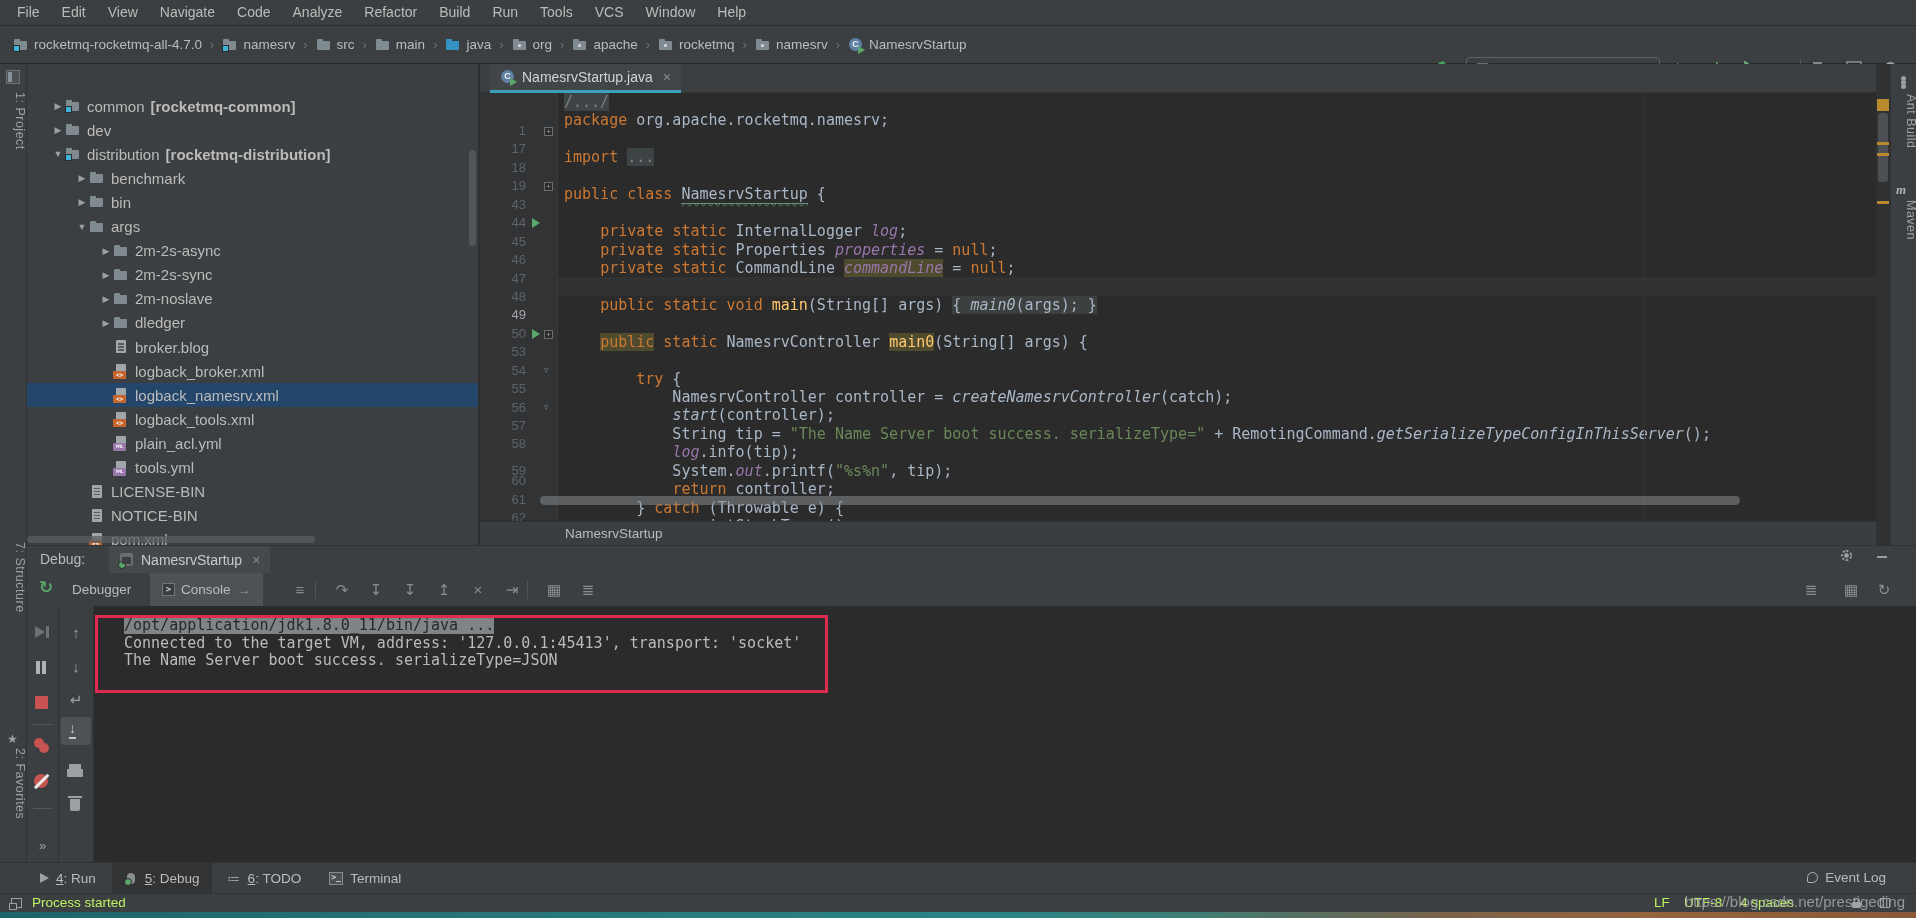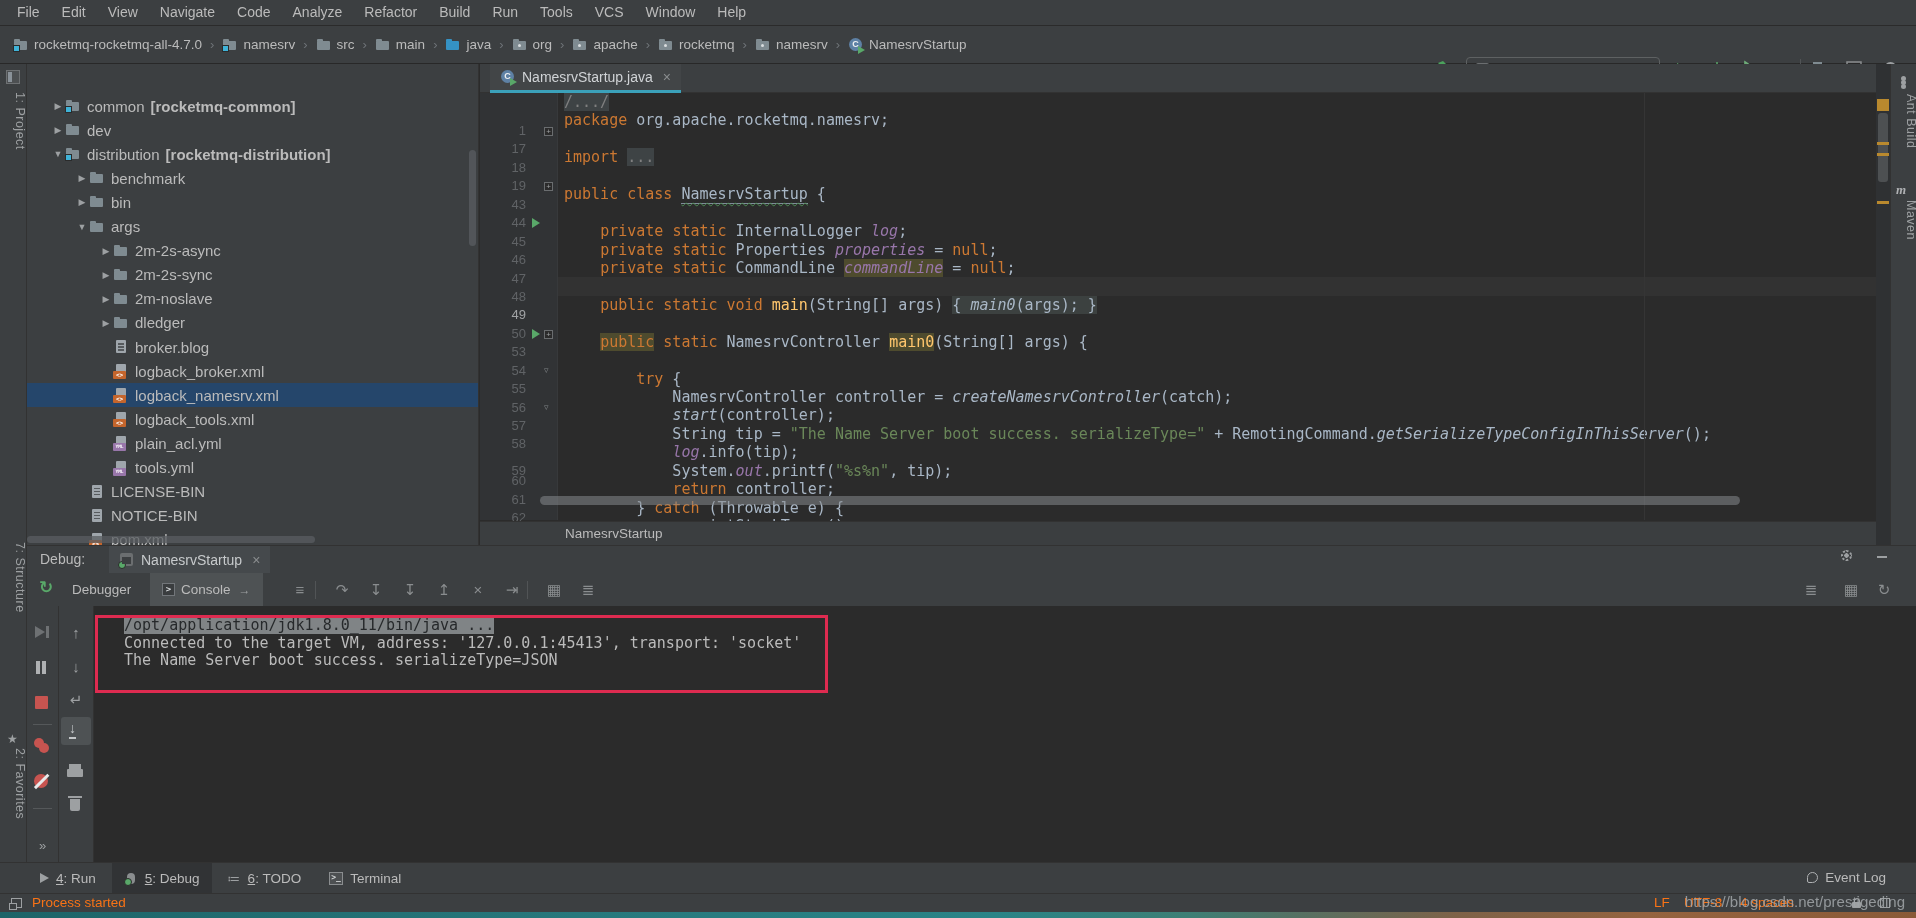--- a/index.html
+++ b/index.html
@@ -163,21 +163,21 @@
   .tw-btn u{text-decoration:underline;}
   .tw-run-tri{width:0;height:0;border-left:9px solid #9DA0A2;border-top:5.5px solid transparent;border-bottom:5.5px solid transparent;}
   .bug-ic{position:relative;width:14px;height:14px;}
   .bug-ic::before{content:"";position:absolute;left:3px;top:2px;width:8px;height:11px;background:#8A8D8F;border-radius:4px;}
   .bug-ic::after{content:"";position:absolute;left:0;bottom:-1px;width:6px;height:6px;background:#59A869;border-radius:50%;border:1px solid #2B2B2B;}
   .todo-ic{color:#9DA0A2;font-size:13px;}
   .term-ic{position:relative;width:14px;height:13px;background:#4D5052;border:1px solid #8A8D8F;box-sizing:border-box;}
   .term-ic::after{content:">_";position:absolute;left:1px;top:-1px;color:#D4D7D9;font:bold 8px/12px "DejaVu Sans Mono",monospace;}
   #event-log{position:absolute;right:30px;top:862px;height:31px;display:flex;align-items:center;gap:7px;font-size:13.5px;color:#BBBBBB;}
   .ring-ic{width:11px;height:11px;border:1.5px solid #AFB1B3;border-radius:50% 50% 50% 2px;box-sizing:border-box;}
-  #status-bar{left:0;top:893px;width:1916px;height:19px;background:#3C3F41;border-top:1px solid #323232;box-sizing:border-box;font-size:13.5px;color:#f97316;}
+  #status-bar{left:0;top:893px;width:1916px;height:19px;background:#3C3F41;border-top:1px solid #323232;box-sizing:border-box;font-size:13.5px;color:#bef264;}
   .win-ic{position:absolute;left:11px;top:4px;width:11px;height:10px;border:1.5px solid #9DA0A2;box-sizing:border-box;}
   .win-ic::after{content:"";position:absolute;left:-3px;bottom:-3px;width:6px;height:5px;background:#3C3F41;border:1.5px solid #9DA0A2;}
   .sb-item{position:absolute;top:0;line-height:18px;}
   .lock-ic{position:absolute;width:9px;height:6px;background:#9DA0A2;border-radius:1px;}
   .lock-ic::before{content:"";position:absolute;left:1.5px;top:-4px;width:6px;height:5px;border:1.5px solid #9DA0A2;border-bottom:none;border-radius:3px 3px 0 0;box-sizing:border-box;}
   #watermark{position:absolute;right:11px;top:893px;font-size:15px;line-height:18px;color:rgba(162,167,170,0.85);z-index:9;}
   #photo-strip{left:0;top:912px;width:1916px;height:6px;
      background:linear-gradient(90deg,#1d6468 0%,#27787c 30%,#2a8487 52%,#3d7f75 62%,#577062 68%,#7e6248 76%,#95633f 86%,#8a5a38 100%);}
 </style>
 </head>

